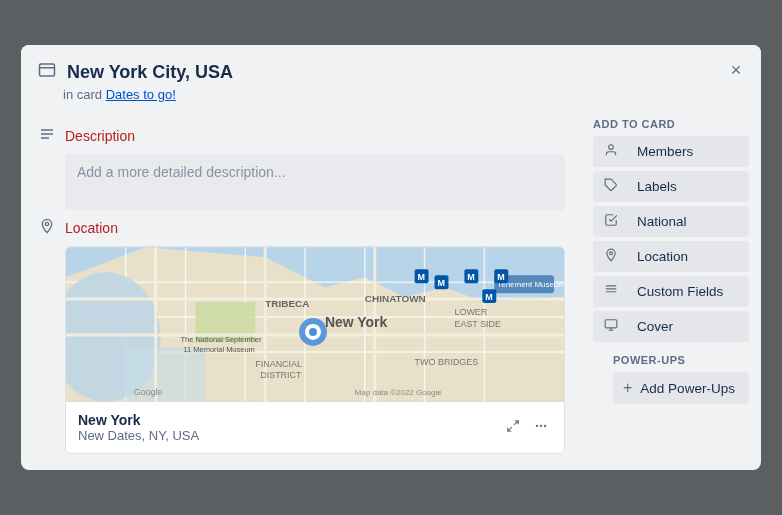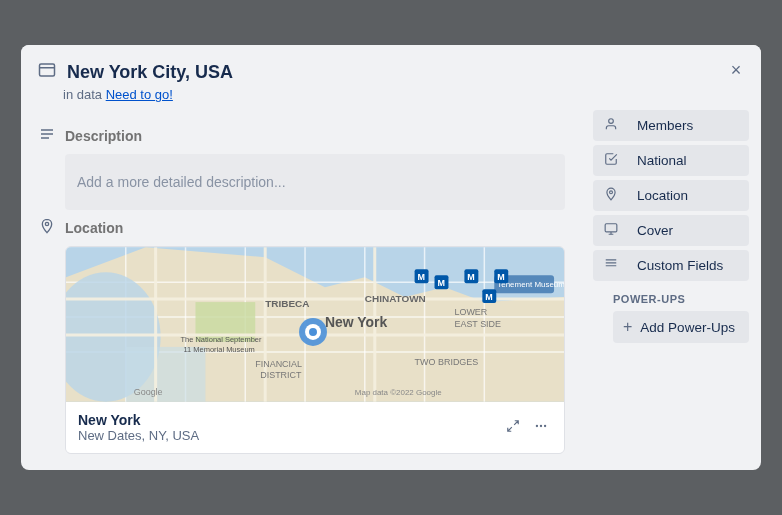--- a/index.html
+++ b/index.html
@@ -96,35 +96,35 @@
       margin-top: 8px;
     }
     .section-icon {
       color: #5e6c84;
       font-size: 16px;
       width: 20px;
       text-align: center;
     }
     .section-title {
       font-size: 14px;
-      font-weight: 700;
-      color: #737373;
+      font-weight: 400;
+      color: #b91c1c;
     }
     .description-placeholder {
       background: #e9eaed;
       border-radius: 4px;
       padding: 10px 12px;
       font-size: 14px;
       color: #8993a4;
       cursor: pointer;
       margin-left: 28px;
       width: calc(100% - 28px);
       min-height: 56px;
       display: flex;
-      align-items: center;
+      align-items: flex-start;
     }
     .location-section {
       margin-top: 8px;
     }
     .map-container {
       margin-left: 28px;
       width: calc(100% - 28px);
       border-radius: 6px;
       overflow: hidden;
       border: 1px solid #dfe1e6;
@@ -231,22 +231,22 @@
       <div class="modal-title-row">
         <span class="section-icon">
           <svg width="18" height="18" viewBox="0 0 24 24" fill="none" stroke="#5e6c84" stroke-width="2">
               <rect x="2" y="4" width="20" height="16" rx="2"></rect>
               <line x1="2" y1="9" x2="22" y2="9"></line>
             </svg>
         </span>
         <span class="modal-title">New York City, USA</span>
       </div>
       <div class="modal-subtitle">
-        <span>in data</span>
-        <a href="#">Need to go!</a>
+        <span>in card</span>
+        <a href="#">Dates to go!</a>
       </div>
       <button class="close-btn">
         <span>×</span>
       </button>
     </div>
 
     <div class="modal-body">
 
       <div class="main-content">
 
@@ -357,31 +357,41 @@
                       <circle cx="19" cy="12" r="2"></circle>
                     </svg>
                 </button>
               </div>
             </div>
           </div>
         </div>
       </div>
 
       <div class="sidebar">
+        <div class="sidebar-section-title">Add to card</div>
 
         <button class="sidebar-btn">
           <span class="sidebar-btn-icon">
             <svg width="14" height="14" viewBox="0 0 24 24" fill="none" stroke="#5e6c84" stroke-width="2">
                 <path d="M20 21v-2a4 4 0 0 0-4-4H8a4 4 0 0 0-4 4v2"></path>
                 <circle cx="12" cy="7" r="4"></circle>
               </svg>
           </span>
           <span>Members</span>
         </button>
 
+        <button class="sidebar-btn">
+          <span class="sidebar-btn-icon">
+            <svg width="14" height="14" viewBox="0 0 24 24" fill="none" stroke="#5e6c84" stroke-width="2">
+                <path d="M20.59 13.41l-7.17 7.17a2 2 0 0 1-2.83 0L2 12V2h10l8.59 8.59a2 2 0 0 1 0 2.82z"></path>
+                <line x1="7" y1="7" x2="7.01" y2="7"></line>
+              </svg>
+          </span>
+          <span>Labels</span>
+        </button>
 
         <button class="sidebar-btn">
           <span class="sidebar-btn-icon">
             <svg width="14" height="14" viewBox="0 0 24 24" fill="none" stroke="#5e6c84" stroke-width="2">
                 <polyline points="9 11 12 14 22 4"></polyline>
                 <path d="M21 12v7a2 2 0 0 1-2 2H5a2 2 0 0 1-2-2V5a2 2 0 0 1 2-2h11"></path>
               </svg>
           </span>
           <span>National</span>
         </button>
@@ -389,42 +399,42 @@
 
 
         <button class="sidebar-btn">
           <span class="sidebar-btn-icon">
             <svg width="14" height="14" viewBox="0 0 24 24" fill="none" stroke="#5e6c84" stroke-width="2">
                 <path d="M12 2C8.13 2 5 5.13 5 9c0 5.25 7 13 7 13s7-7.75 7-13c0-3.87-3.13-7-7-7z"></path>
                 <circle cx="12" cy="9" r="2.5"></circle>
               </svg>
           </span>
           <span>Location</span>
+        </button>
+
+        <button class="sidebar-btn">
+          <span class="sidebar-btn-icon">
+            <svg width="14" height="14" viewBox="0 0 24 24" fill="none" stroke="#5e6c84" stroke-width="2">
+                <line x1="3" y1="5" x2="21" y2="5"></line>
+                <line x1="3" y1="10" x2="21" y2="10"></line>
+                <line x1="3" y1="15" x2="21" y2="15"></line>
+              </svg>
+          </span>
+          <span>Custom Fields</span>
         </button>
 
         <button class="sidebar-btn">
           <span class="sidebar-btn-icon">
             <svg width="14" height="14" viewBox="0 0 24 24" fill="none" stroke="#5e6c84" stroke-width="2">
                 <rect x="2" y="3" width="20" height="14" rx="2"></rect>
                 <line x1="8" y1="21" x2="16" y2="21"></line>
                 <line x1="12" y1="17" x2="12" y2="21"></line>
               </svg>
           </span>
           <span>Cover</span>
-        </button>
-
-        <button class="sidebar-btn">
-          <span class="sidebar-btn-icon">
-            <svg width="14" height="14" viewBox="0 0 24 24" fill="none" stroke="#5e6c84" stroke-width="2">
-                <line x1="3" y1="5" x2="21" y2="5"></line>
-                <line x1="3" y1="10" x2="21" y2="10"></line>
-                <line x1="3" y1="15" x2="21" y2="15"></line>
-              </svg>
-          </span>
-          <span>Custom Fields</span>
         </button>
 
         <div class="sidebar-section-2">
           <div class="sidebar-section-title">Power-Ups</div>
           <button class="add-power-up-btn">
             <span class="plus-icon">+</span>
             <span>Add Power-Ups</span>
           </button>
         </div>
       </div>

